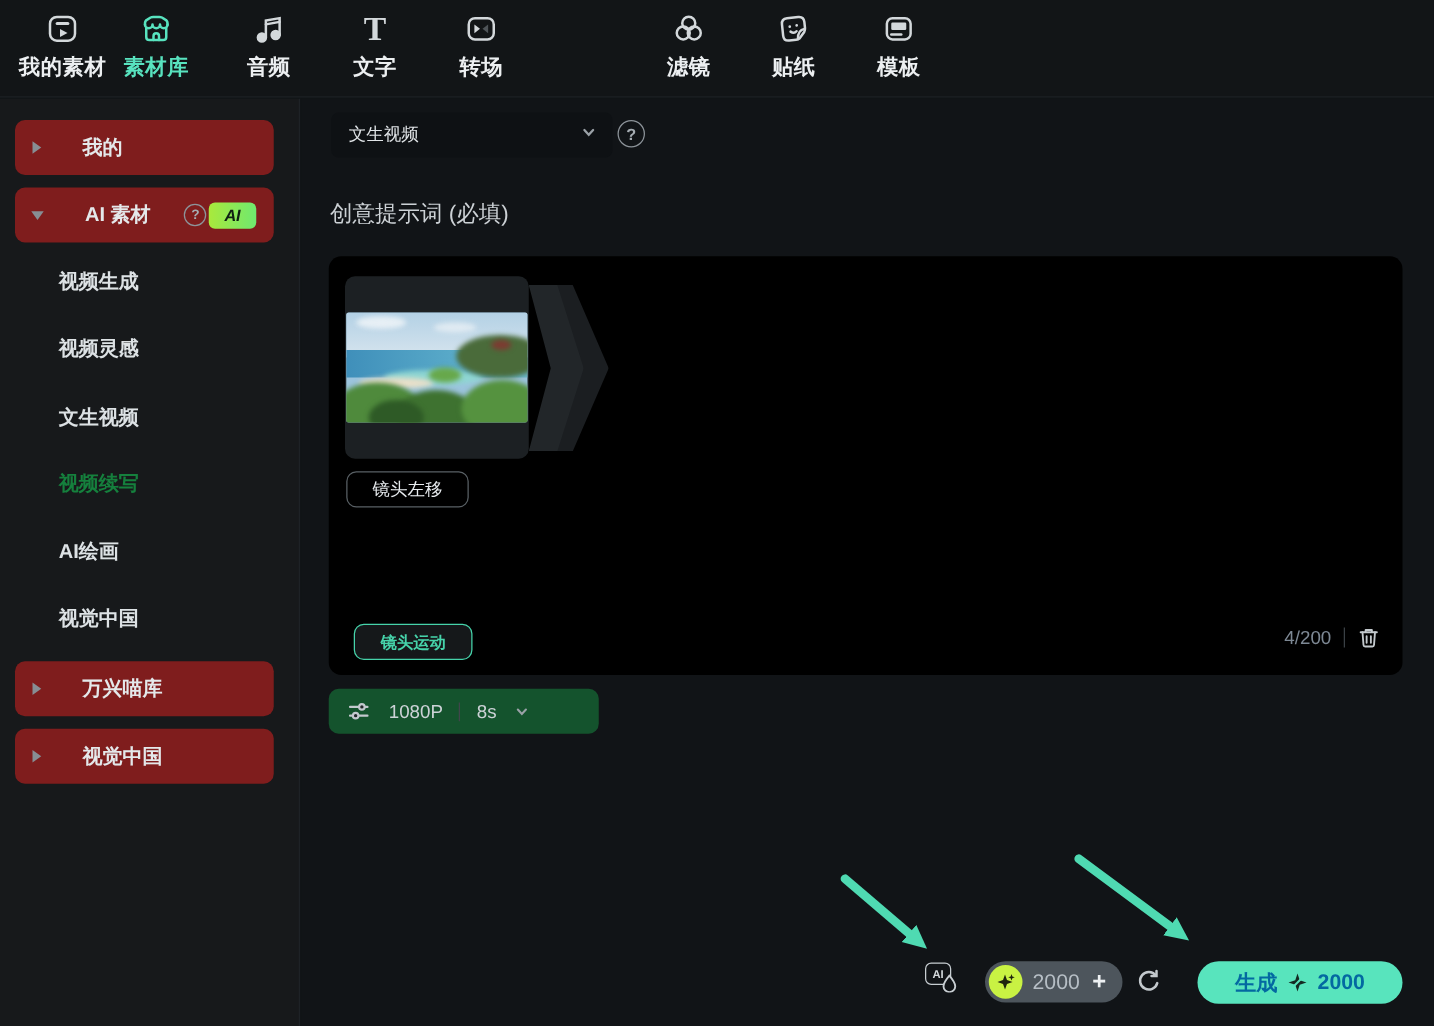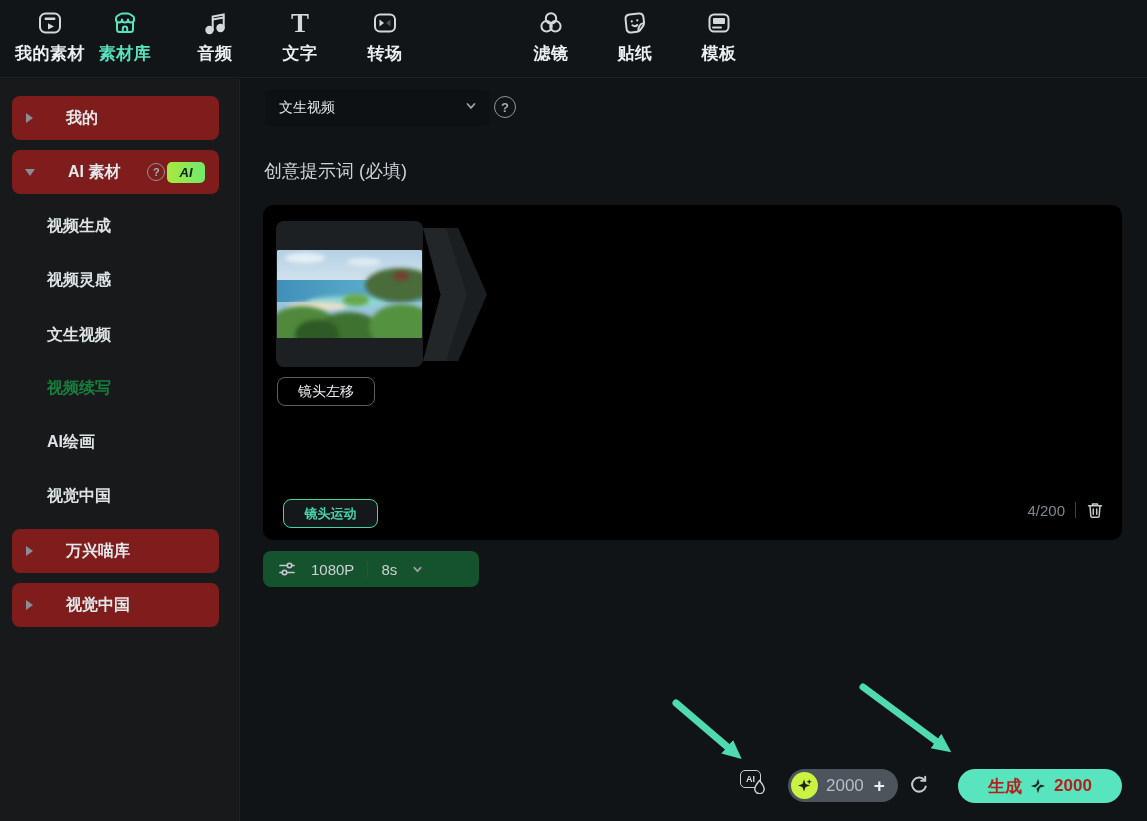--- a/index.html
+++ b/index.html
@@ -59,21 +59,21 @@
   
   .ai-writer { position:absolute; left:499px; top:691px; width:30px; height:28px; cursor:pointer; }
   .ai-writer .box { position:absolute; left:0; top:0; width:21px; height:18px; border:1.5px solid #c8ced2; border-radius:5px; color:#d4d9dc; font-size:9px; font-weight:700; display:flex; align-items:center; justify-content:center; }
   .ai-writer .drop { position:absolute; left:13px; top:9px; }
   .credits-pill { position:absolute; left:547px; top:690px; width:110px; height:33px; background:#4d555c; border-radius:17px; display:flex; align-items:center; cursor:pointer; }
   .coin { width:27px; height:27px; border-radius:50%; background:#c9f243; margin-left:3px; display:flex; align-items:center; justify-content:center; }
   .credits-val { font-size:17px; color:#b6bec5; margin-left:8px; }
   .credits-add { font-size:19px; font-weight:700; color:#eef1f3; margin-left:10px; line-height:1; }
   .refresh { position:absolute; left:667px; top:695px; width:22px; height:22px; color:#c3c9cd; cursor:pointer; display:flex; }
   .gen-btn { position:absolute; left:717px; top:690px; width:164px; height:34px; border-radius:17px; background:#58e4bd; display:flex; align-items:center; justify-content:center; gap:8px; cursor:pointer; }
-  .gen-btn .gtxt { font-size:17px; font-weight:700; color:#b91c1c; }
+  .gen-btn .gtxt { font-size:17px; font-weight:700; color:#0369a1; }
   .arrows { position:absolute; left:0; top:0; pointer-events:none; }
 </style>
 </head>
 <body>
 
 <div class="topbar">
 
   <div class="nav-item active" style="left:75px">
     <span class="nicon">
       <svg width="28" height="28" viewBox="0 0 28 28" fill="none" stroke="currentColor" stroke-width="2" stroke-linecap="round" stroke-linejoin="round">

